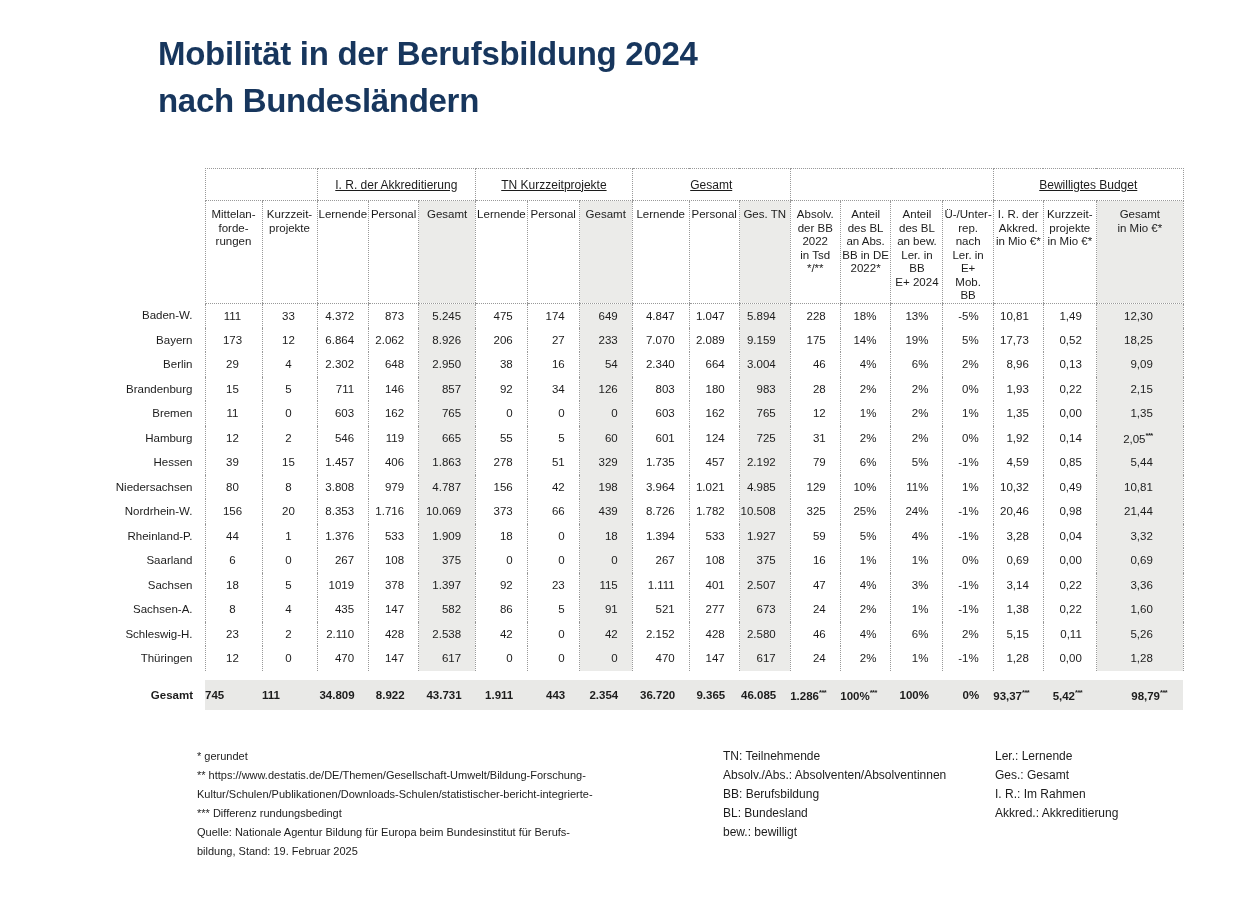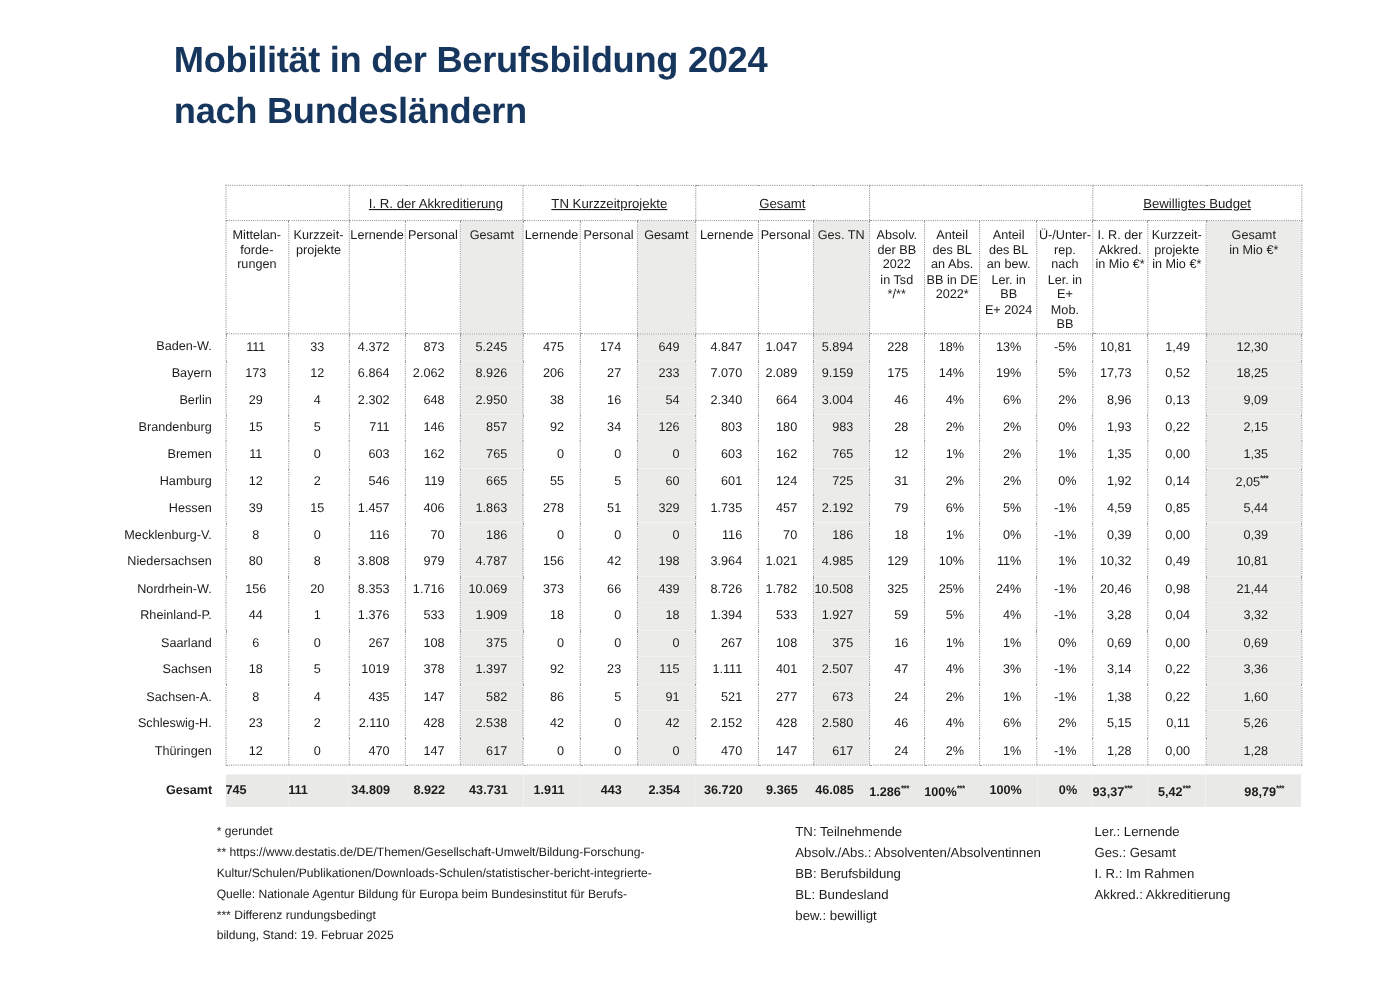--- a/index.html
+++ b/index.html
@@ -287,41 +287,20 @@
             <td class="shaded">2.192</td>
             <td>79</td>
             <td>6%</td>
             <td>5%</td>
             <td>-1%</td>
             <td>4,59</td>
             <td>0,85</td>
             <td class="shaded">5,44</td>
           </tr>
           <tr class="data-row">
-            <th class="row-label">Mecklenburg-V.</th>
-            <td class="ctr">8</td>
-            <td class="ctr">0</td>
-            <td>116</td>
-            <td>70</td>
-            <td class="shaded">186</td>
-            <td>0</td>
-            <td>0</td>
-            <td class="shaded">0</td>
-            <td>116</td>
-            <td>70</td>
-            <td class="shaded">186</td>
-            <td>18</td>
-            <td>1%</td>
-            <td>0%</td>
-            <td>-1%</td>
-            <td>0,39</td>
-            <td>0,00</td>
-            <td class="shaded">0,39</td>
-          </tr>
-          <tr class="data-row">
             <th class="row-label">Niedersachsen</th>
             <td class="ctr">80</td>
             <td class="ctr">8</td>
             <td>3.808</td>
             <td>979</td>
             <td class="shaded">4.787</td>
             <td>156</td>
             <td>42</td>
             <td class="shaded">198</td>
             <td>3.964</td>
@@ -507,22 +486,22 @@
             <td>98,79<sup>***</sup></td>
           </tr>
         </tbody>
       </table>
   </div>
 
   <div class="footnotes">
     <div>* gerundet</div>
     <div>** https://www.destatis.de/DE/Themen/Gesellschaft-Umwelt/Bildung-Forschung-</div>
     <div>Kultur/Schulen/Publikationen/Downloads-Schulen/statistischer-bericht-integrierte-</div>
+    <div>*** Differenz rundungsbedingt</div>
     <div>Quelle: Nationale Agentur Bildung für Europa beim Bundesinstitut für Berufs-</div>
-    <div>*** Differenz rundungsbedingt</div>
     <div>bildung, Stand: 19. Februar 2025</div>
   </div>
 
   <div class="legend legend-left">
     <div>TN: Teilnehmende</div>
     <div>Absolv./Abs.: Absolventen/Absolventinnen</div>
     <div>BB: Berufsbildung</div>
     <div>BL: Bundesland</div>
     <div>bew.: bewilligt</div>
   </div>

